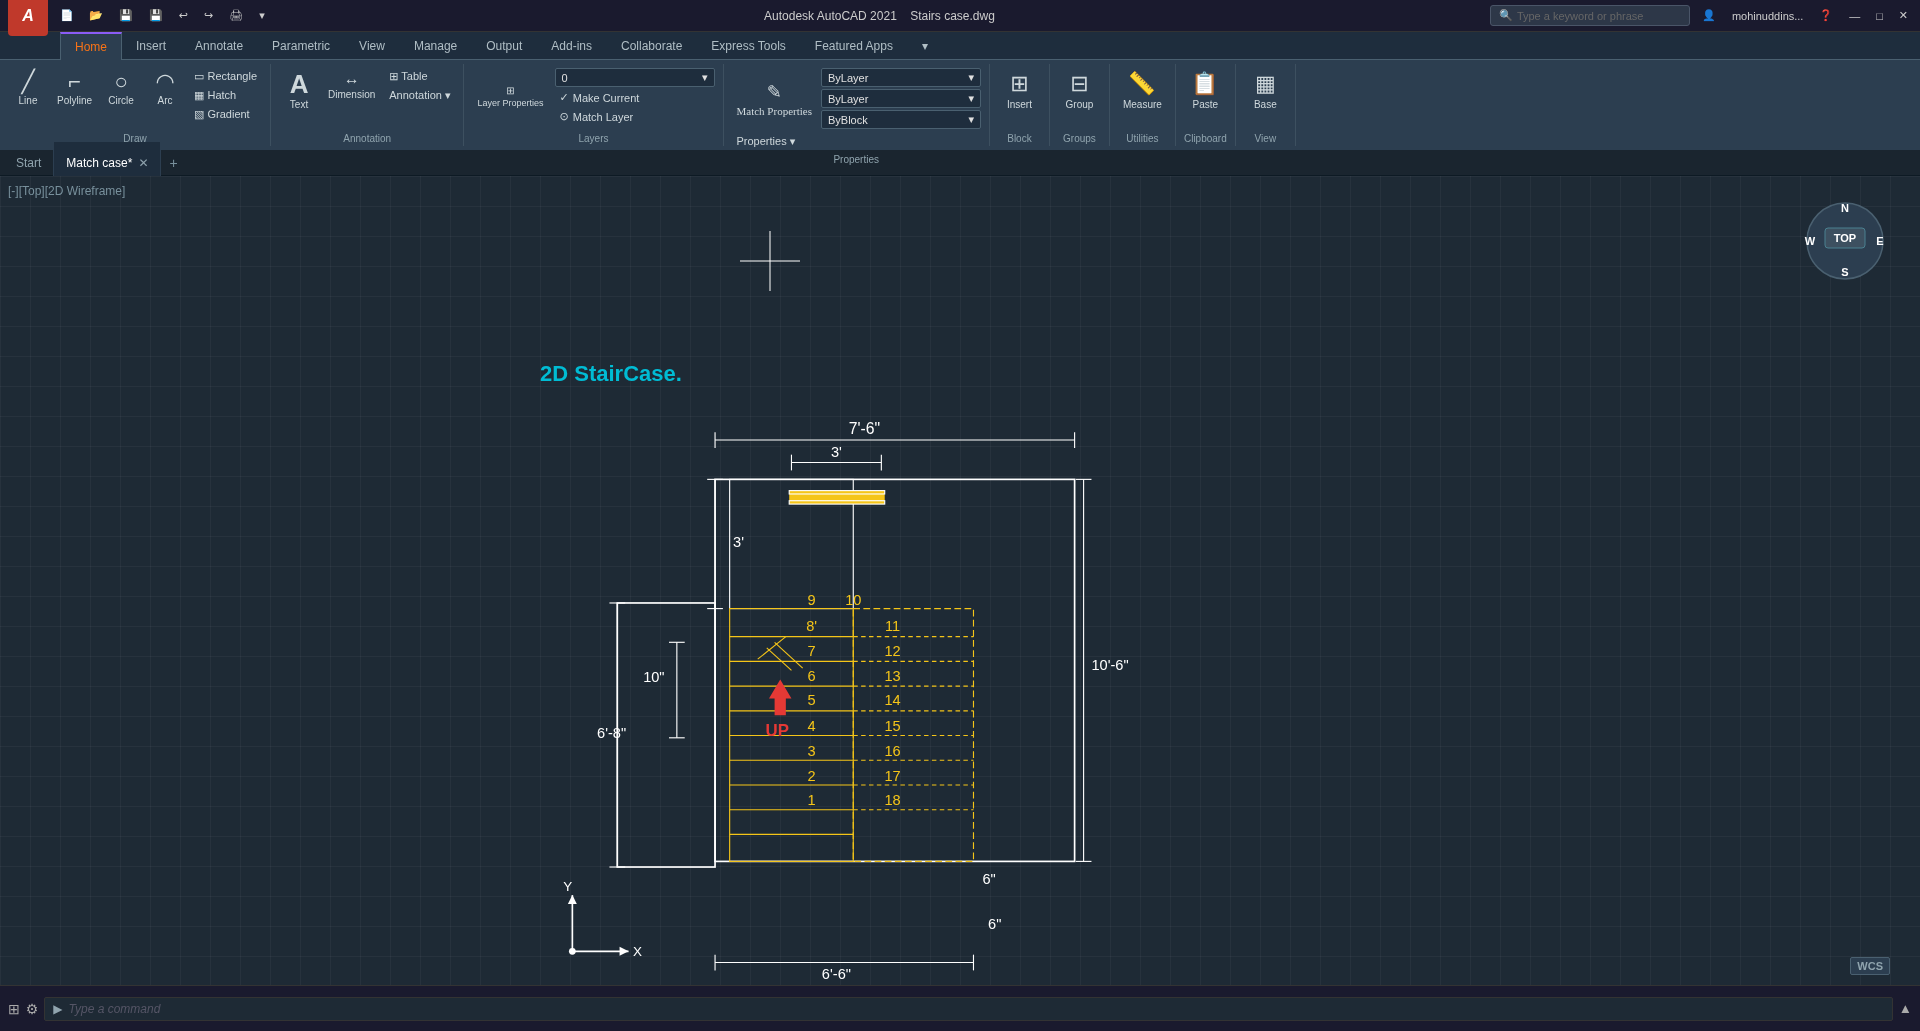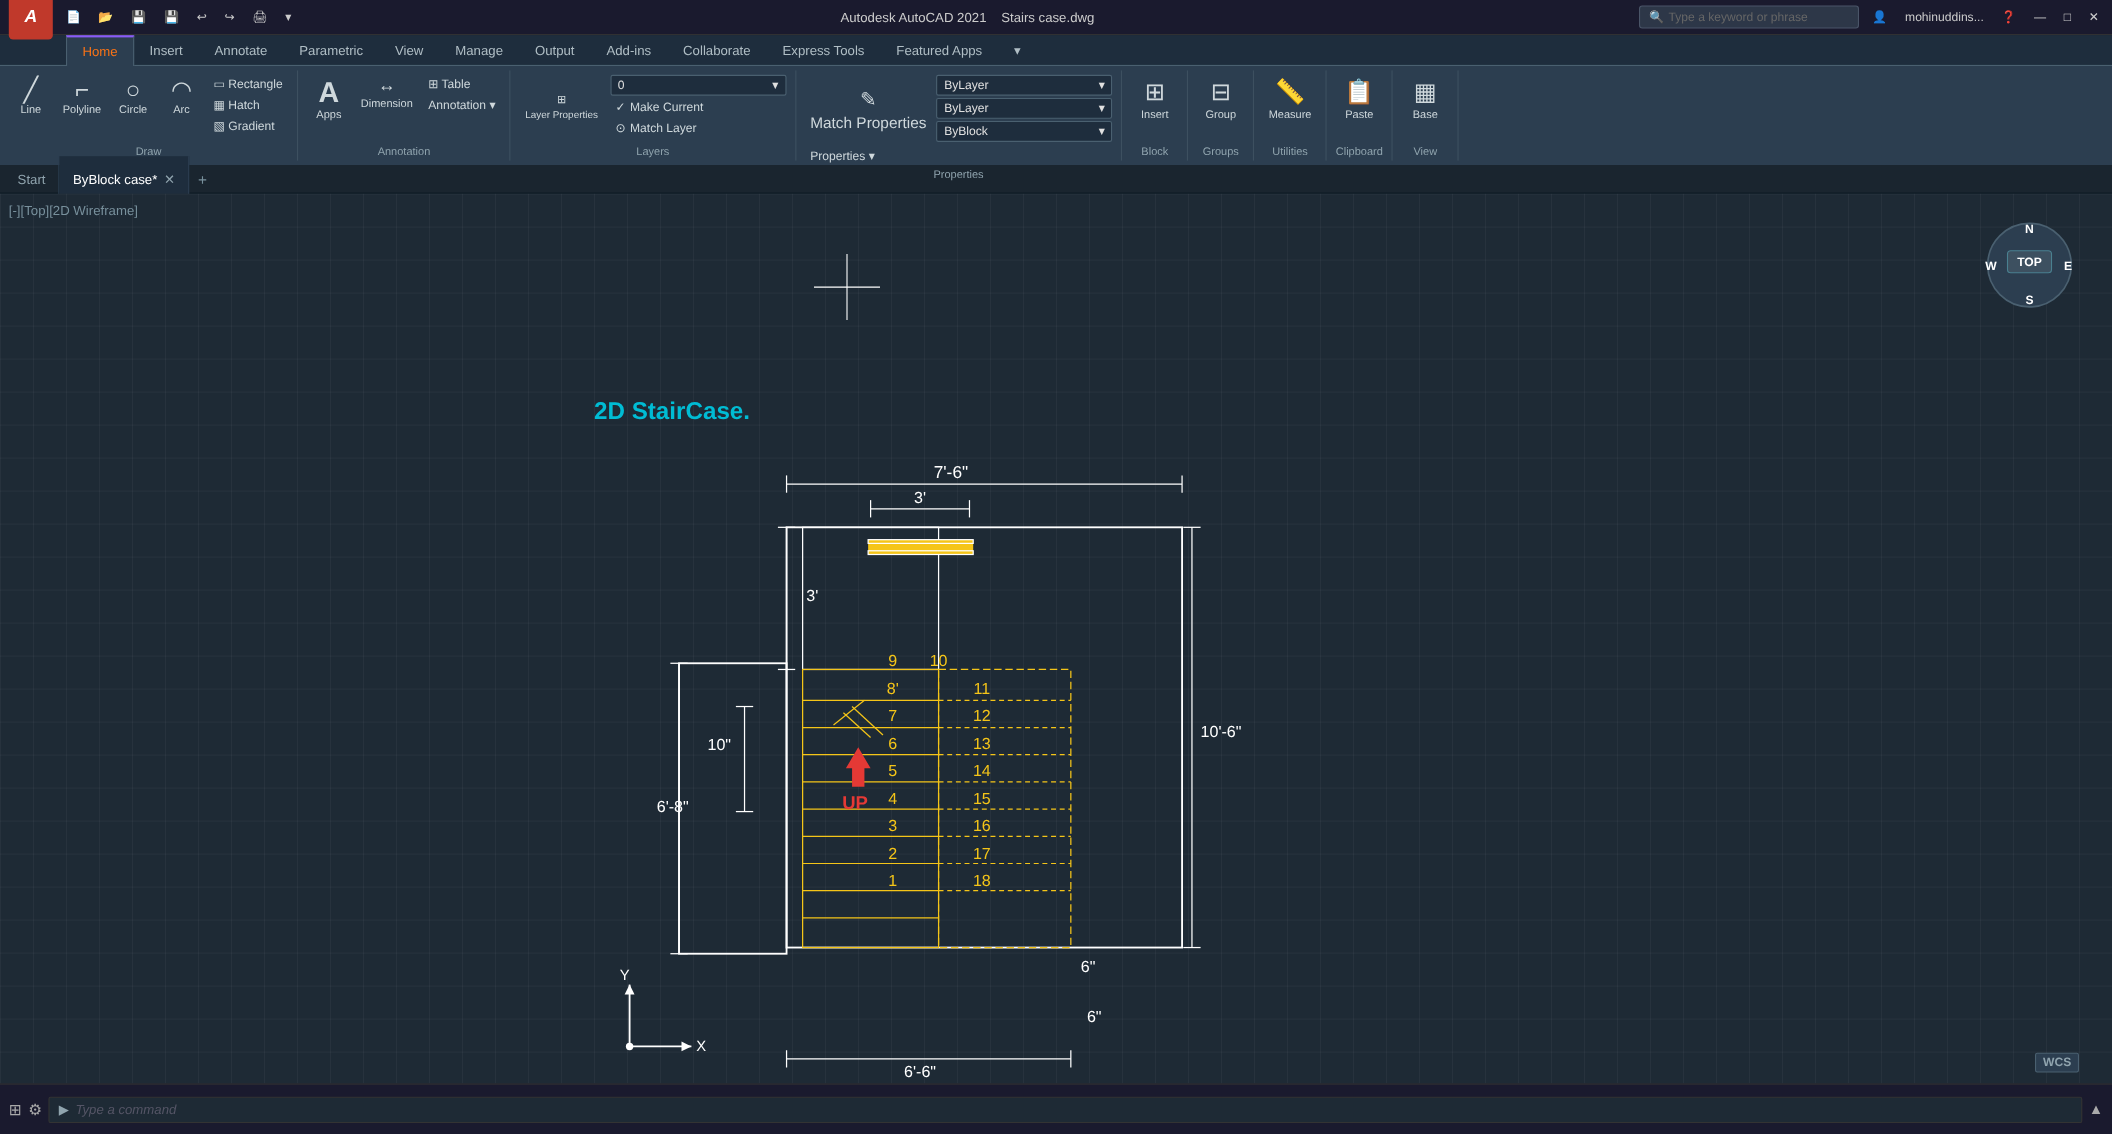--- a/index.html
+++ b/index.html
@@ -294,21 +294,21 @@
       </div>
     </div>
     <div class="ribbon-group-label">Draw</div>
   </div>
 
 
   <div class="ribbon-group">
     <div class="ribbon-group-items">
       <div class="ribbon-btn">
         <span class="icon" style="font-size:26px;font-weight:bold;">A</span>
-        <span>Apps</span>
+        <span>Text</span>
       </div>
       <div class="ribbon-btn">
         <span class="icon-sm">↔</span>
         <span>Dimension</span>
       </div>
       <div class="ribbon-col">
         <div class="ribbon-btn-sm">⊞ Table</div>
         <div class="ribbon-btn-sm">Annotation ▾</div>
       </div>
     </div>
@@ -339,21 +339,21 @@
       </div>
     </div>
     <div class="ribbon-group-label">Layers</div>
   </div>
 
   <div class="ribbon-group" style="min-width:200px;">
     <div class="ribbon-group-items" style="flex-direction:column;">
       <div style="display:flex;gap:4px;align-items:center;">
         <div class="ribbon-btn" style="flex-direction:column;">
           <span style="font-size:18px;">✎</span>
-          <span style="font-size:14px;">Match Properties</span>
+          <span style="font-size:11px;font-family:Liberation Serif, serif;">Match Properties</span>
         </div>
         <div class="ribbon-col">
           <div class="layer-dropdown" style="min-width:160px;">
             <span>ByLayer</span>
             <span>▾</span>
           </div>
           <div class="layer-dropdown">
             <span>ByLayer</span>
             <span>▾</span>
           </div>
@@ -415,21 +415,21 @@
         <span>Base</span>
       </div>
     </div>
     <div class="ribbon-group-label">View</div>
   </div>
 </div>
 
 <div id="viewport-tabs">
   <div class="vp-tab">Start</div>
   <div class="vp-tab active">
-    <span>ByBlock case*</span>
+    <span>Match case*</span>
     <span style="color:#90a4ae;">✕</span>
   </div>
   <div class="vp-tab-add">+</div>
 </div>
 
 <div id="viewport-container" style="height: calc(1031px - 32px - 28px - 90px - 26px - 46px);">
   <div id="viewport" style="width:100%;height:100%;position:relative;">
 
     <div id="view-label" style="color:#78909c;font-size:12px;position:absolute;top:8px;left:8px;z-index:10;">[-][Top][2D Wireframe]</div>
 

